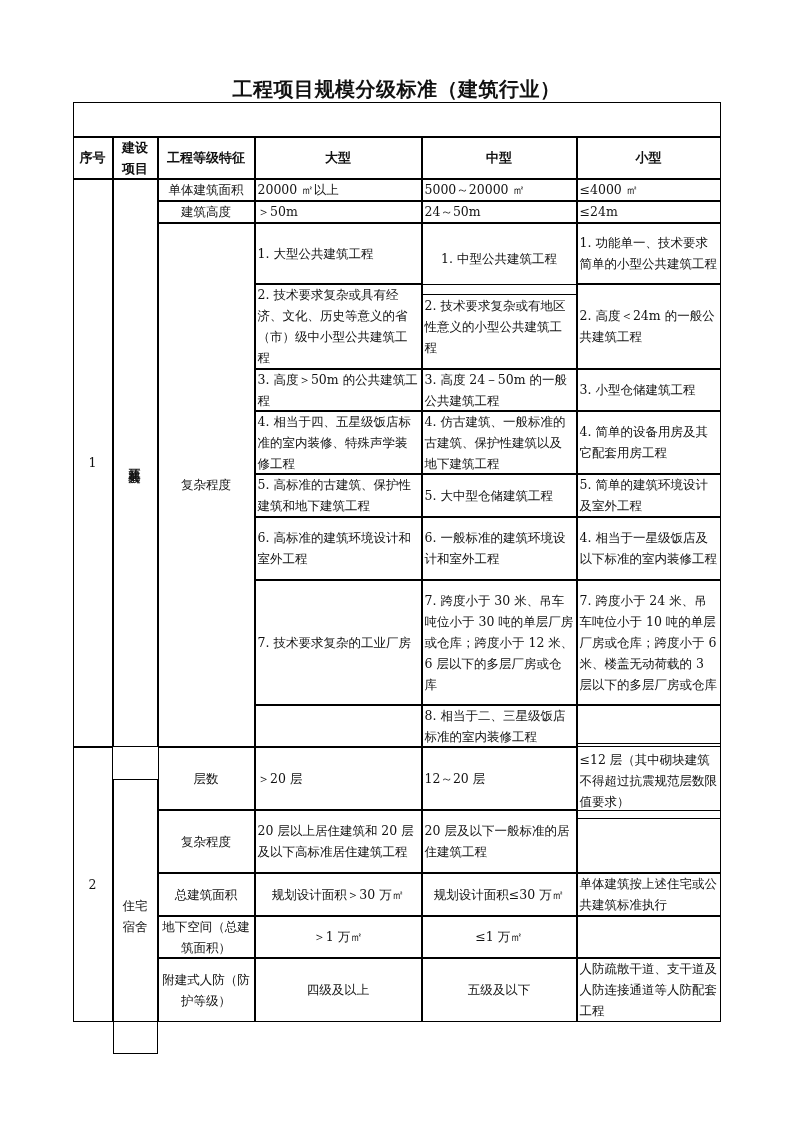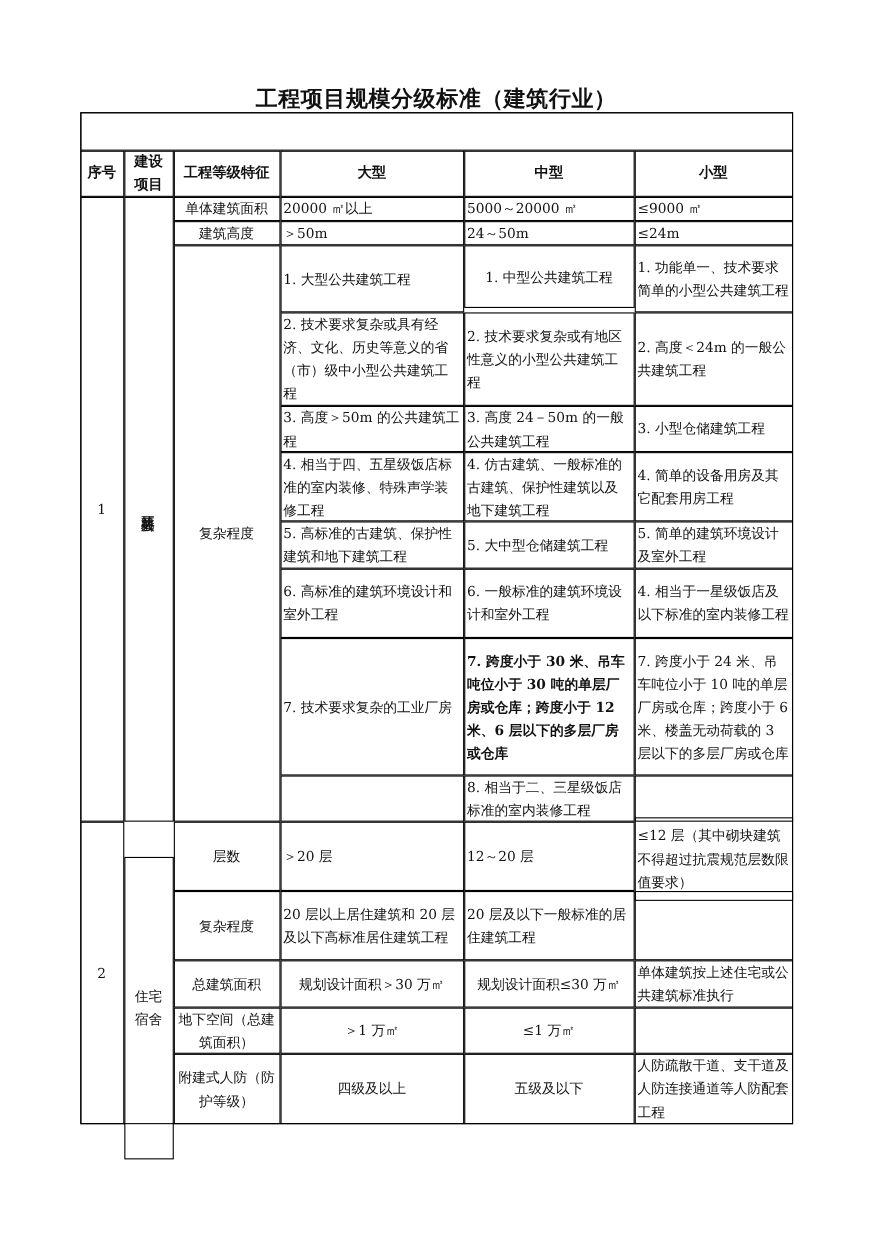--- a/index.html
+++ b/index.html
@@ -30,31 +30,31 @@
 <div class="cell c hdr" style="left:577px;top:137px;width:144px;height:42px;">小型</div>
 
 <div class="cell c" style="left:73px;top:179px;width:40px;height:568px;">1</div>
 <div class="cell c vert" style="left:113px;top:179px;width:45px;height:568px;">
     <span>一般公共建筑</span>
   </div>
 
 <div class="cell c" style="left:158px;top:179px;width:97px;height:22px;">单体建筑面积</div>
 <div class="cell l" style="left:255px;top:179px;width:167px;height:22px;">20000 ㎡以上</div>
 <div class="cell l" style="left:422px;top:179px;width:155px;height:22px;">5000～20000 ㎡</div>
-<div class="cell l" style="left:577px;top:179px;width:144px;height:22px;">≤9000 ㎡</div>
+<div class="cell l" style="left:577px;top:179px;width:144px;height:22px;">≤4000 ㎡</div>
 
 <div class="cell c" style="left:158px;top:201px;width:97px;height:22px;">建筑高度</div>
 <div class="cell l" style="left:255px;top:201px;width:167px;height:22px;">＞50m</div>
 <div class="cell l" style="left:422px;top:201px;width:155px;height:22px;">24～50m</div>
 <div class="cell l" style="left:577px;top:201px;width:144px;height:22px;">≤24m</div>
 
 <div class="cell c" style="left:158px;top:223px;width:97px;height:524px;">复杂程度</div>
 
 <div class="cell l" style="left:255px;top:223px;width:167px;height:61px;">1. 大型公共建筑工程</div>
-<div class="cell c" style="left:422px;top:223px;width:155px;height:57px;">1. 中型公共建筑工程</div>
+<div class="cell c" style="left:422px;top:223px;width:155px;height:72px;">1. 中型公共建筑工程</div>
 <div class="cell l" style="left:577px;top:223px;width:144px;height:61px;">1. 功能单一、技术要求简单的小型公共建筑工程</div>
 
 <div class="cell l" style="left:255px;top:284px;width:167px;height:85px;">2. 技术要求复杂或具有经济、文化、历史等意义的省（市）级中小型公共建筑工程</div>
 <div class="cell l" style="left:422px;top:284px;width:155px;height:85px;">2. 技术要求复杂或有地区性意义的小型公共建筑工程</div>
 <div class="cell l" style="left:577px;top:284px;width:144px;height:85px;">2. 高度＜24m 的一般公共建筑工程</div>
 
 <div class="cell l" style="left:255px;top:369px;width:167px;height:42px;">3. 高度＞50m 的公共建筑工程</div>
 <div class="cell l" style="left:422px;top:369px;width:155px;height:42px;">3. 高度 24－50m 的一般公共建筑工程</div>
 <div class="cell l" style="left:577px;top:369px;width:144px;height:42px;">3. 小型仓储建筑工程</div>
 
@@ -64,21 +64,21 @@
 
 <div class="cell l" style="left:255px;top:474px;width:167px;height:43px;">5. 高标准的古建筑、保护性建筑和地下建筑工程</div>
 <div class="cell l" style="left:422px;top:474px;width:155px;height:43px;">5. 大中型仓储建筑工程</div>
 <div class="cell l" style="left:577px;top:474px;width:144px;height:43px;">5. 简单的建筑环境设计及室外工程</div>
 
 <div class="cell l" style="left:255px;top:517px;width:167px;height:63px;">6. 高标准的建筑环境设计和室外工程</div>
 <div class="cell l" style="left:422px;top:517px;width:155px;height:63px;">6. 一般标准的建筑环境设计和室外工程</div>
 <div class="cell l" style="left:577px;top:517px;width:144px;height:63px;">4. 相当于一星级饭店及以下标准的室内装修工程</div>
 
 <div class="cell l" style="left:255px;top:580px;width:167px;height:125px;">7. 技术要求复杂的工业厂房</div>
-<div class="cell l" style="left:422px;top:580px;width:155px;height:125px;font-weight:bold;">7. 跨度小于 30 米、吊车吨位小于 30 吨的单层厂房或仓库；跨度小于 12 米、6 层以下的多层厂房或仓库</div>
+<div class="cell l" style="left:422px;top:580px;width:155px;height:125px;">7. 跨度小于 30 米、吊车吨位小于 30 吨的单层厂房或仓库；跨度小于 12 米、6 层以下的多层厂房或仓库</div>
 <div class="cell l" style="left:577px;top:580px;width:144px;height:125px;">7. 跨度小于 24 米、吊车吨位小于 10 吨的单层厂房或仓库；跨度小于 6 米、楼盖无动荷载的 3 层以下的多层厂房或仓库</div>
 
 <div class="cell l" style="left:255px;top:705px;width:167px;height:42px;"></div>
 <div class="cell l" style="left:422px;top:705px;width:155px;height:42px;">8. 相当于二、三星级饭店标准的室内装修工程</div>
 <div class="cell l" style="left:577px;top:705px;width:144px;height:42px;"></div>
 
 <div class="cell c" style="left:73px;top:747px;width:40px;height:275px;">2</div>
 <div class="cell c" style="left:113px;top:779px;width:45px;height:275px;padding:0 7px;">住宅宿舍</div>
 
 <div class="cell c" style="left:158px;top:747px;width:97px;height:63px;">层数</div>

